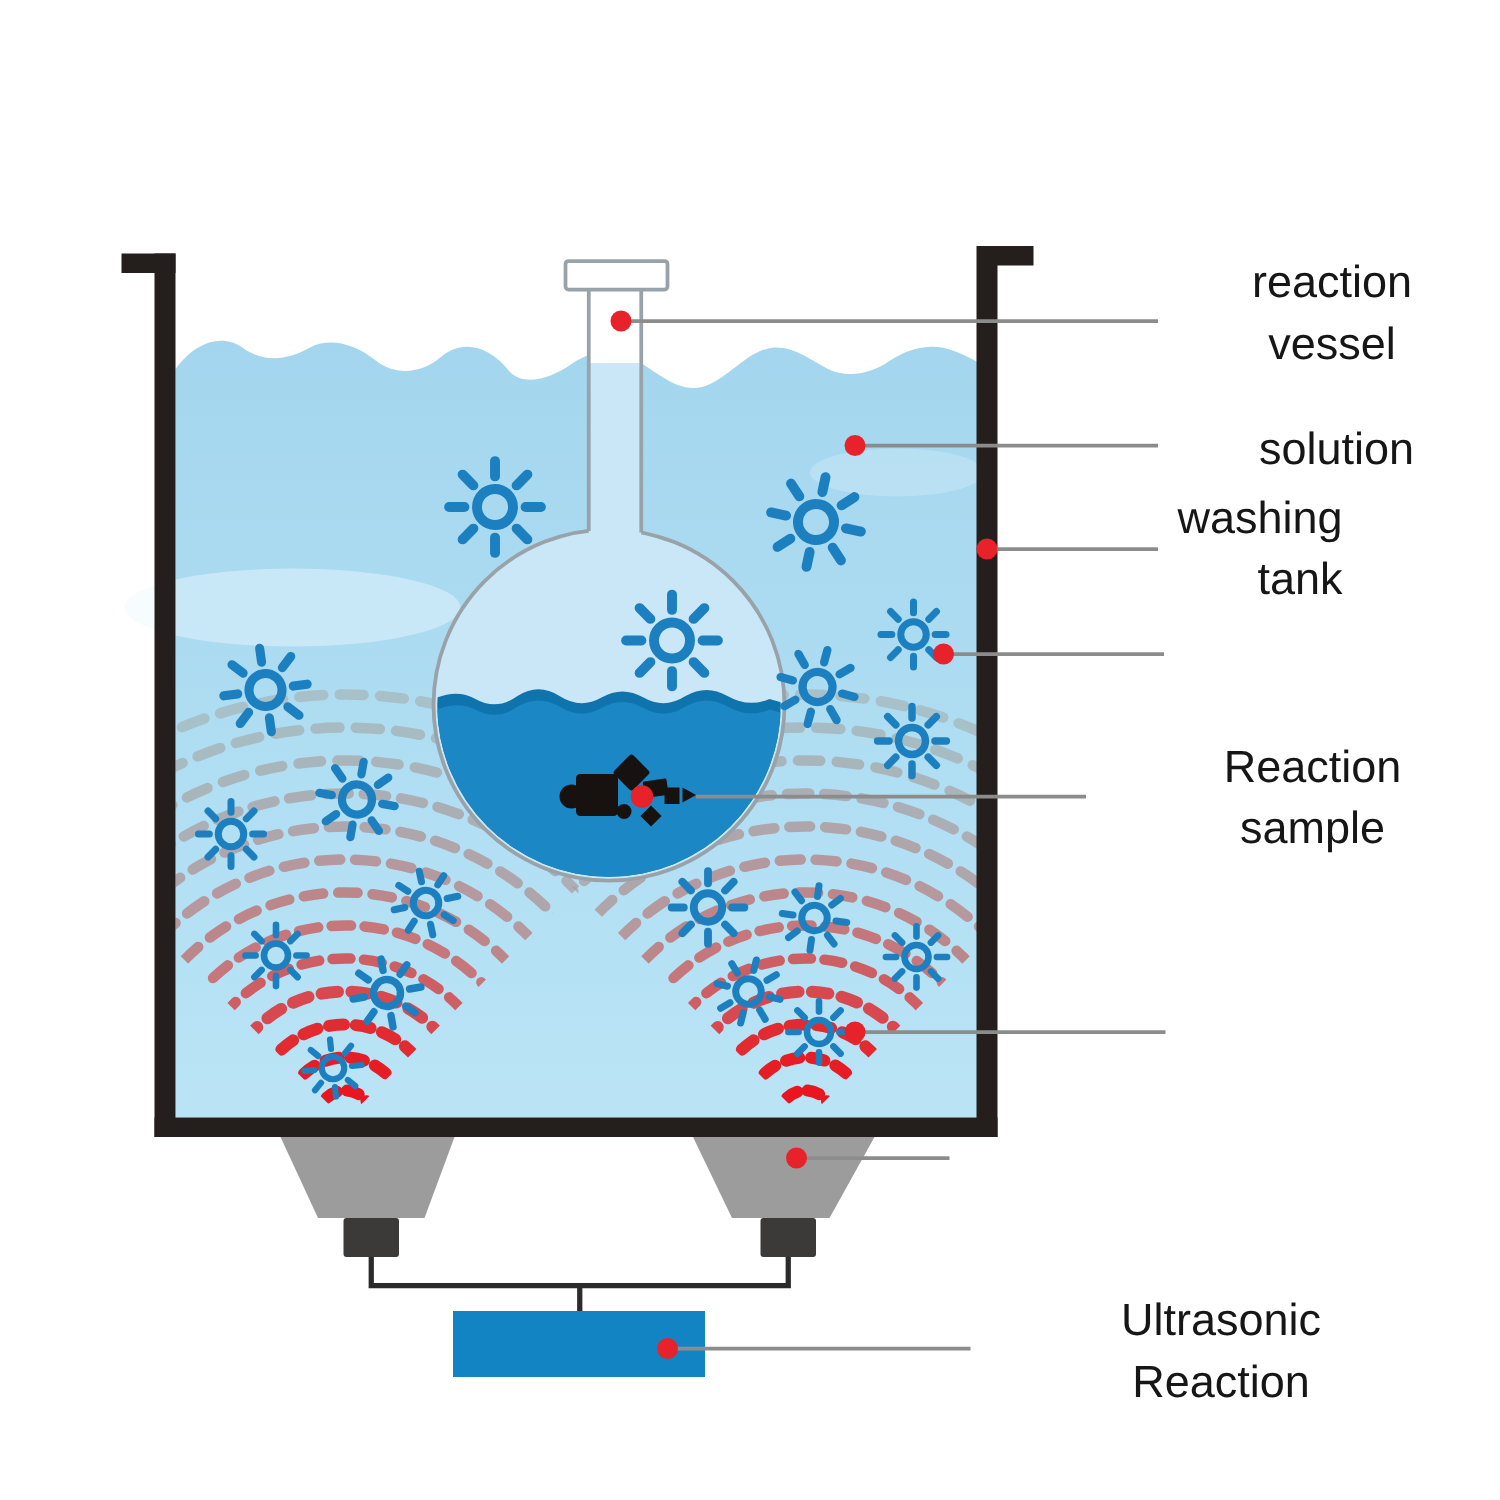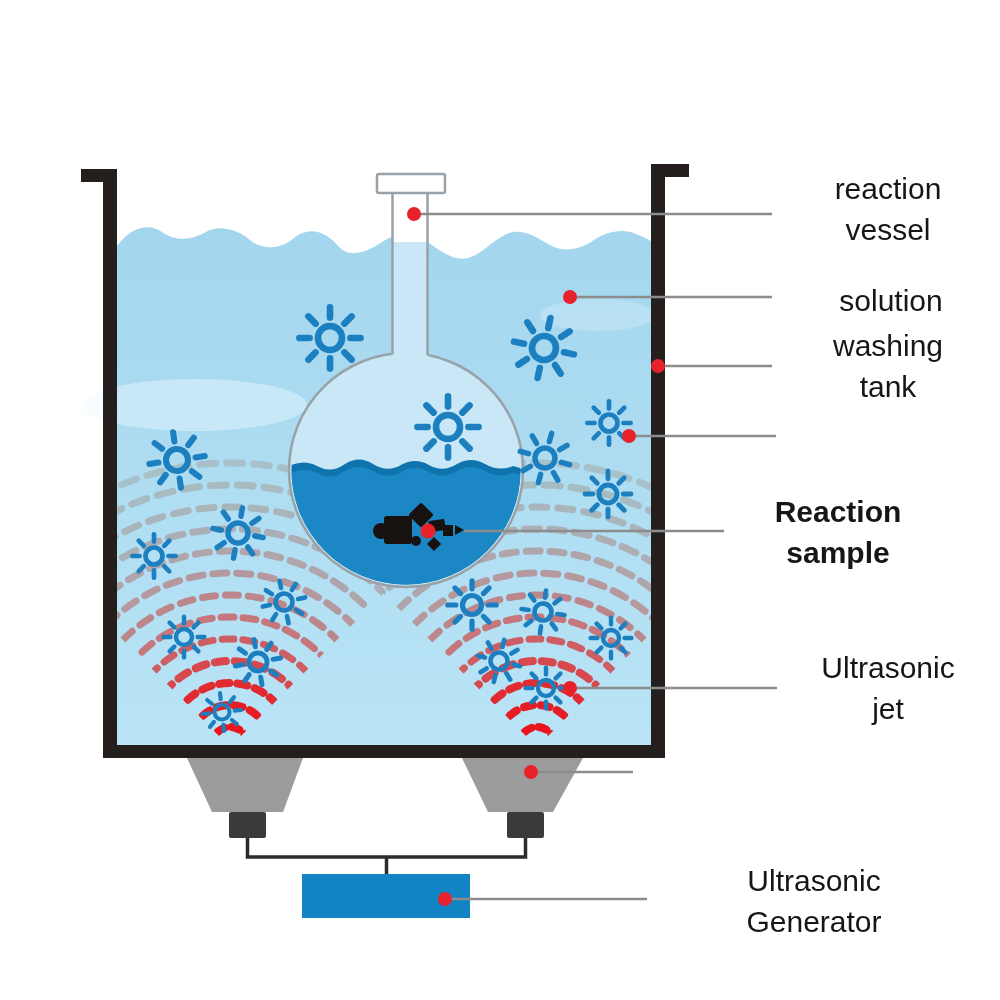--- a/index.html
+++ b/index.html
@@ -170,19 +170,18 @@
     <circle cx="428" cy="531" r="7.5"></circle>
     <circle cx="570" cy="688" r="7"></circle>
     <circle cx="531" cy="772" r="7"></circle>
     <circle cx="445" cy="899" r="7"></circle>
   </g>
 </svg>
 
   <div class="label" style="left:888px;top:209px;">reaction
 vessel</div>
   <div class="label" style="left:891px;top:300px;">solution</div>
-  <div class="label" style="left:888px;top:366px;">washing
+  <div class="label" style="left:840px;top:366px;text-align:right;">washing
 tank</div>
-  <div class="label" style="left:838px;top:532px;font-weight:bold;">Reaction sample</div>
-  <div class="label" style="left:888px;top:688px;">Ultrasonic jet</div>
-  <div class="label" style="left:814px;top:901px;">Ultrasonic Generator</div>
+  <div class="label" style="left:875px;top:532px;">Reaction sample</div>
+  <div class="label" style="left:814px;top:901px;">Ultrasonic Reaction</div>
 
 </div>
 
 </body></html>

